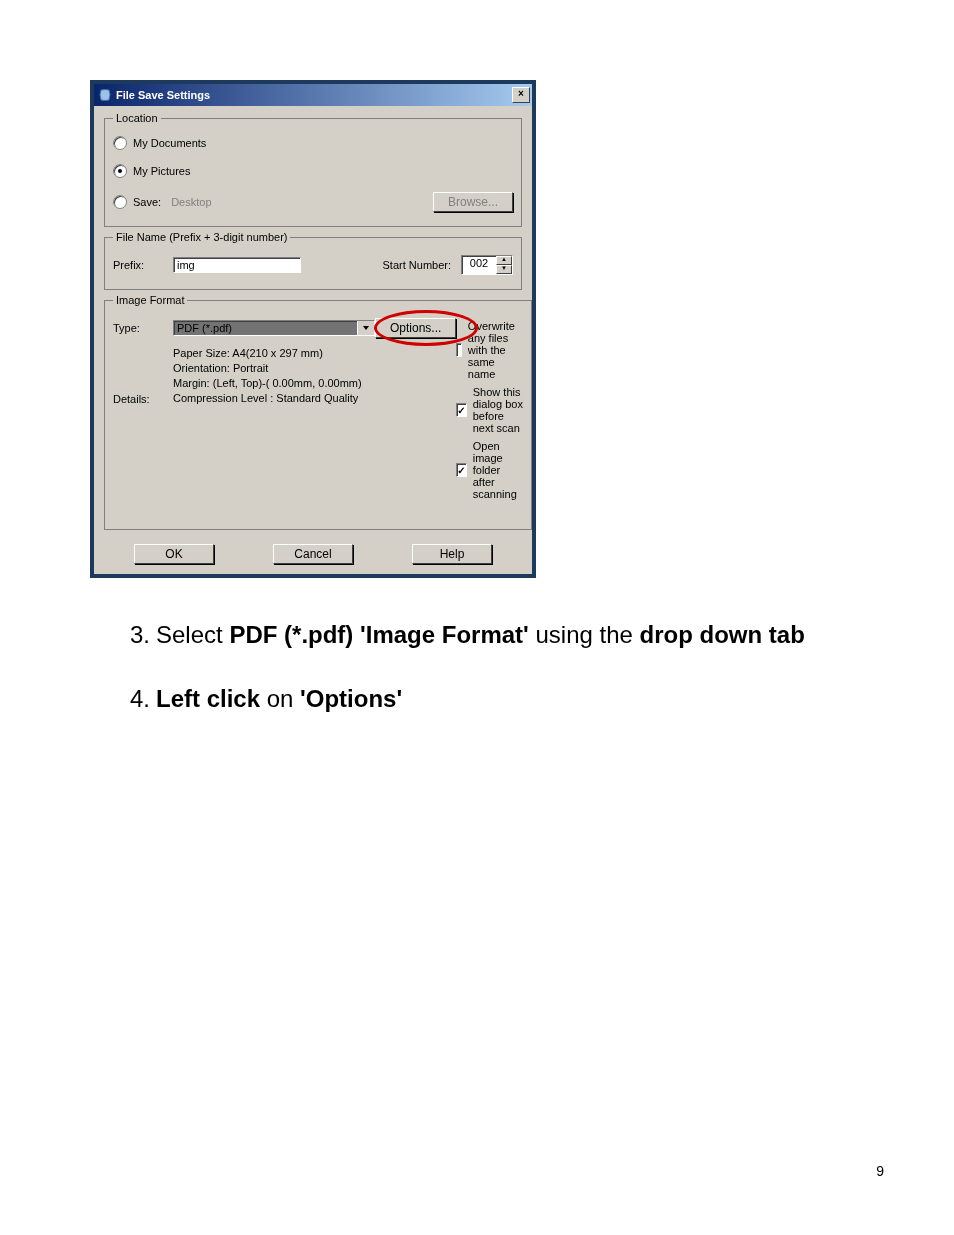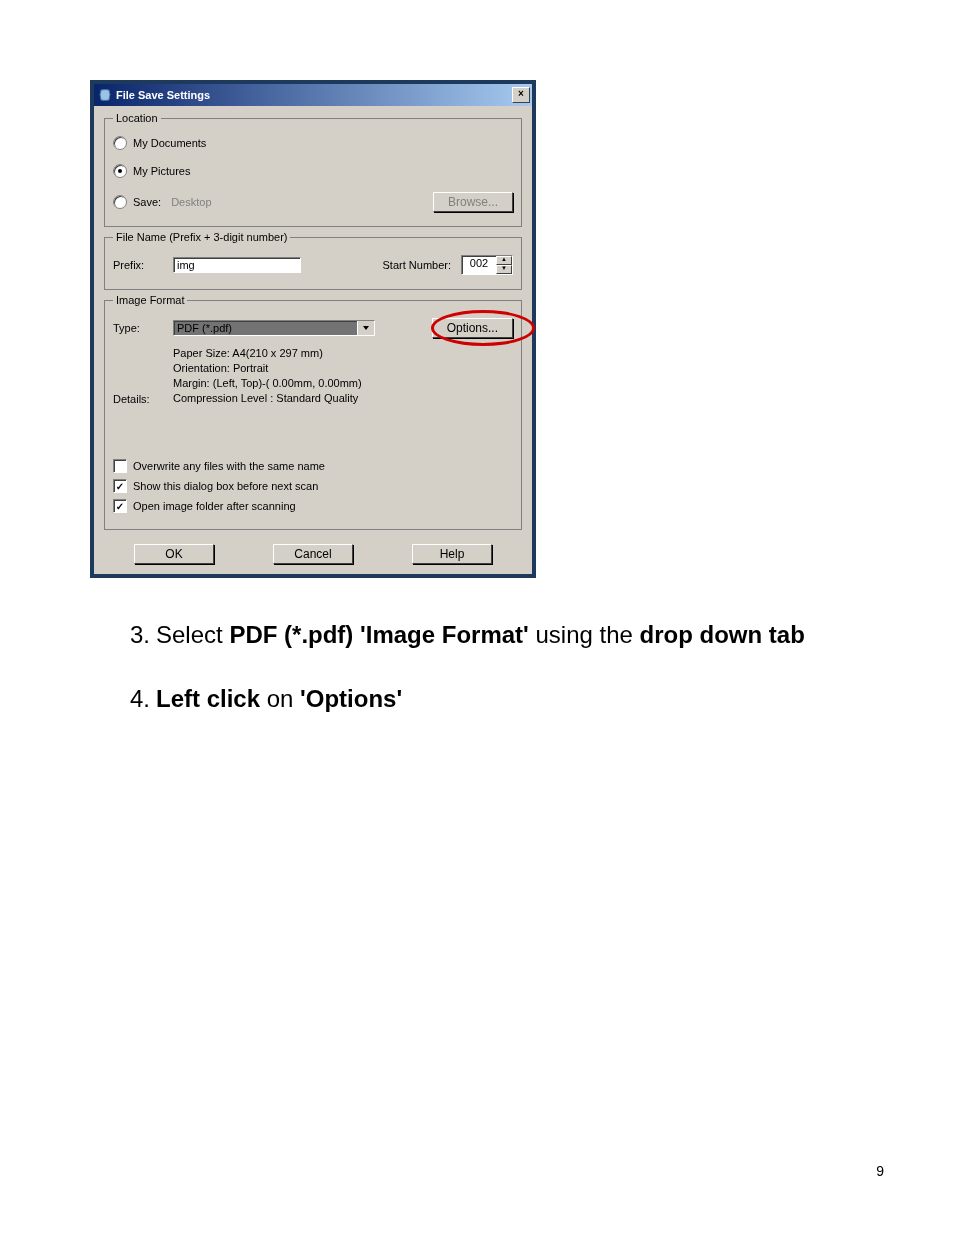--- a/index.html
+++ b/index.html
@@ -176,21 +176,21 @@
   .li-body { flex: 1; }
   .pagenum {
     position: absolute;
     bottom: 56px;
     right: 70px;
     font-size: 14px;
   }
   .details-block { line-height: 1.35; }
   .label-col { width: 60px; flex-shrink: 0; }
   .browse-wrap { flex: 1; display: flex; justify-content: flex-end; }
-  .image-format-fieldset { flex: 1; display: flex; flex-direction: column; }
+  .image-format-fieldset { flex: 1; display: flex; flex-direction: row; }
   .if-inner { flex: 1; }
   .if-top { position: relative; }
 </style>
 </head>
 <body>
 
 <div class="page">
 
   <div class="screenshot-wrap">
     <div class="screenshot">

